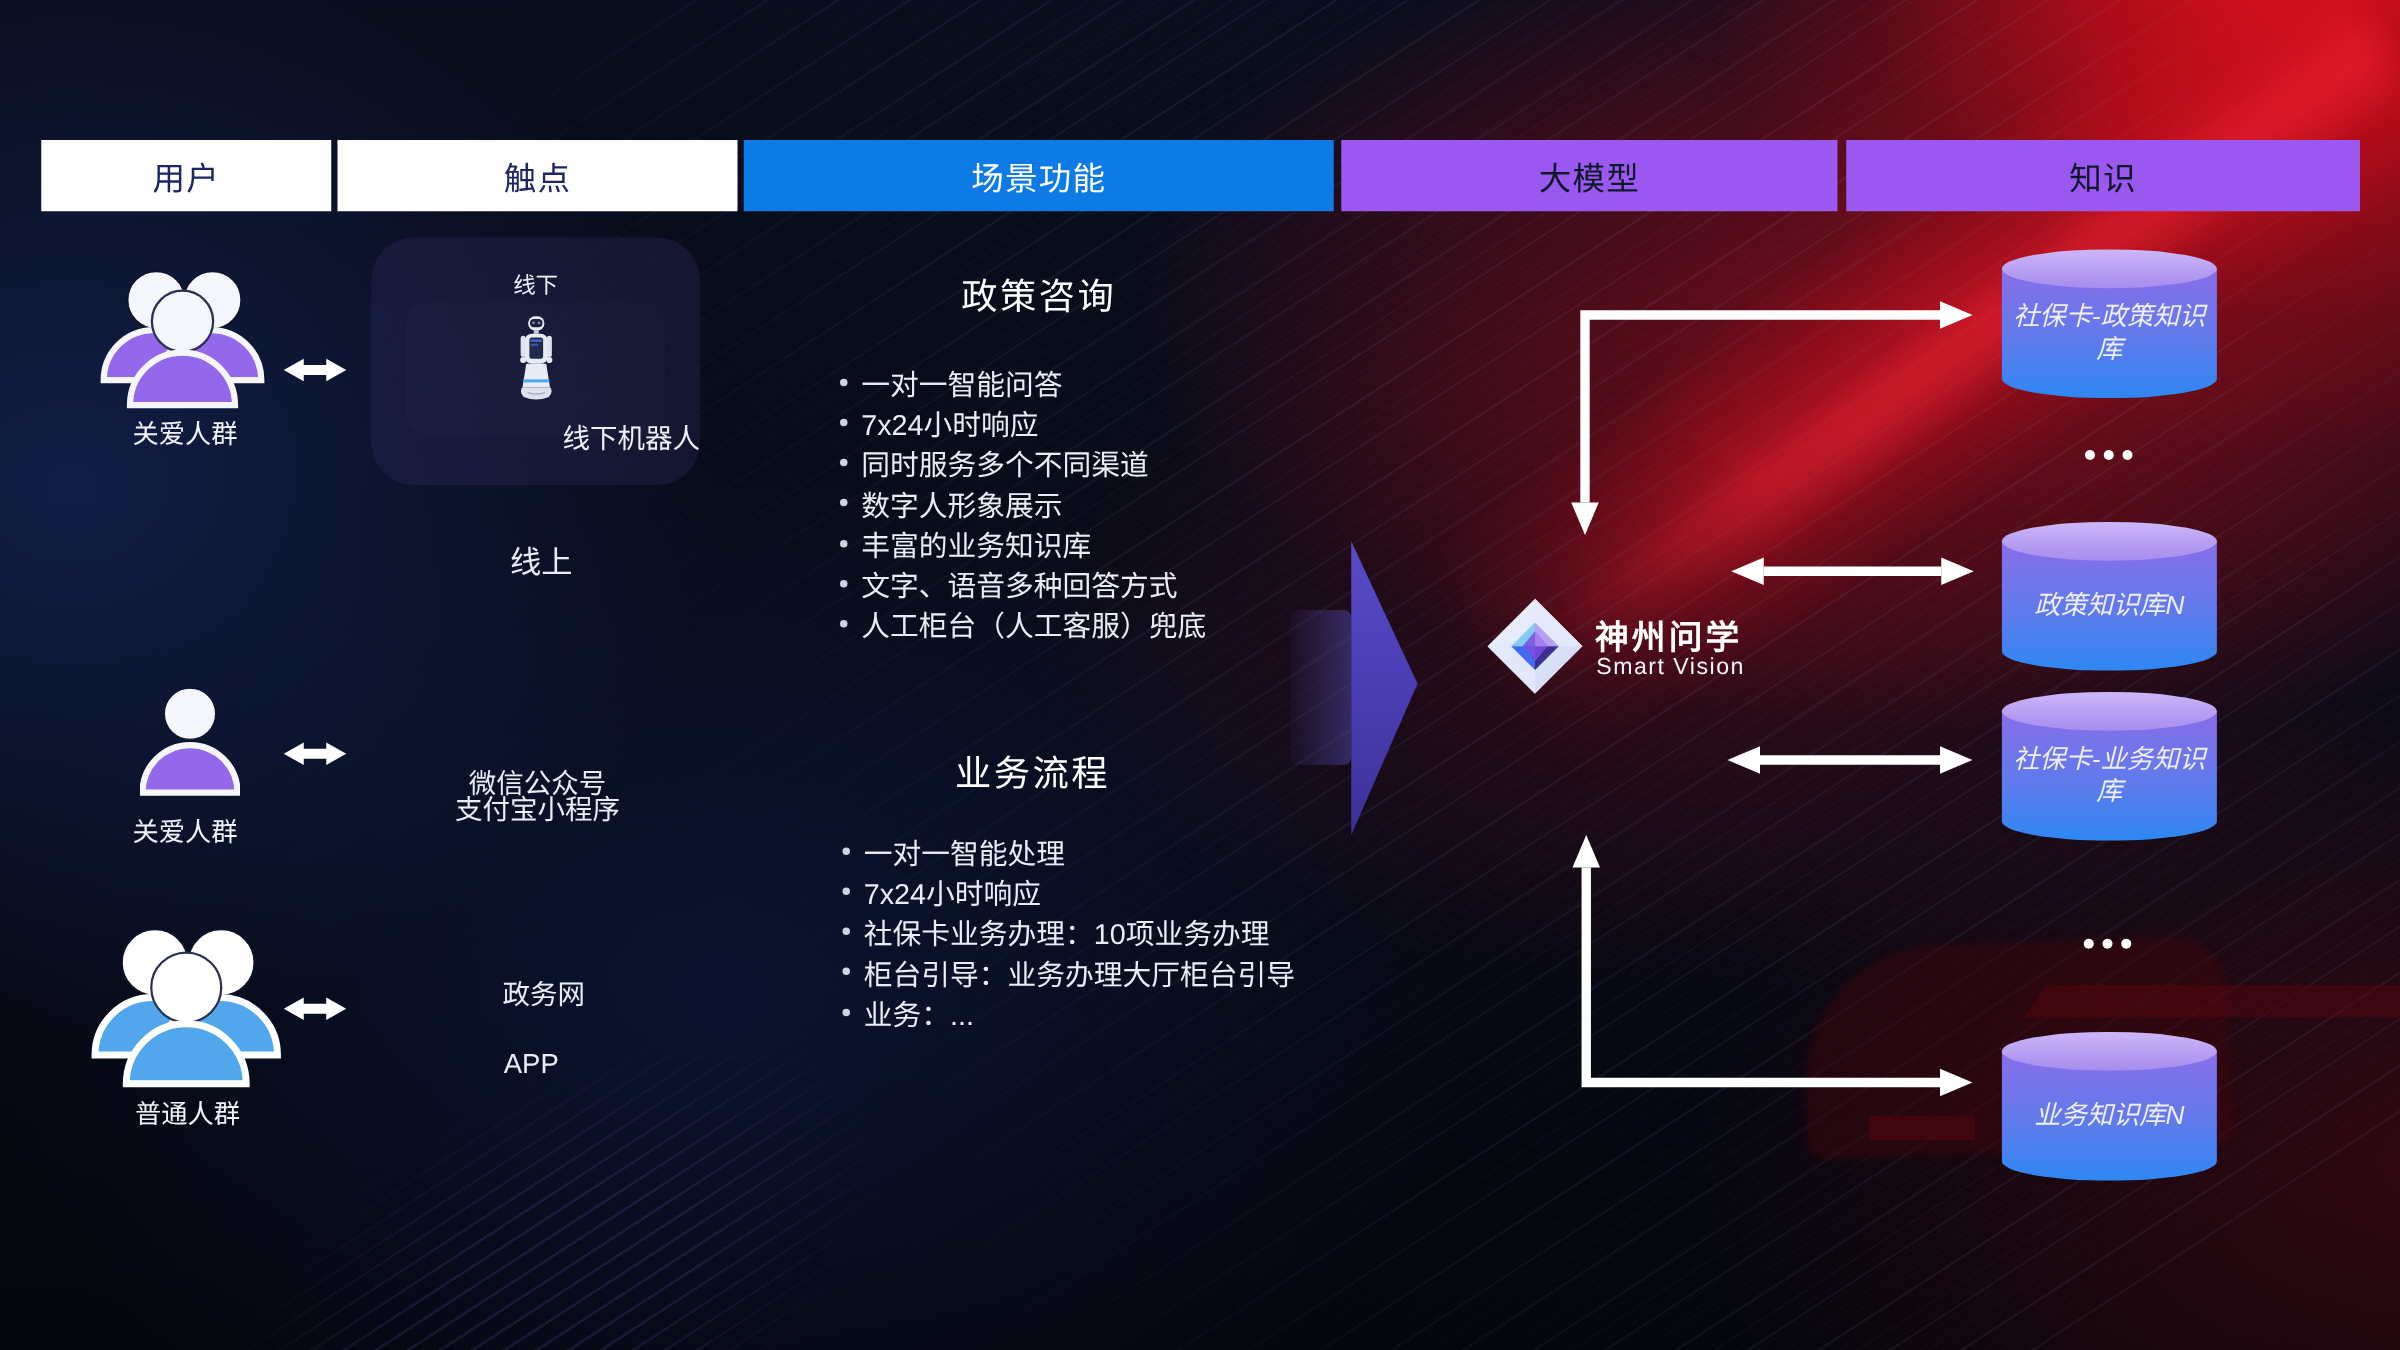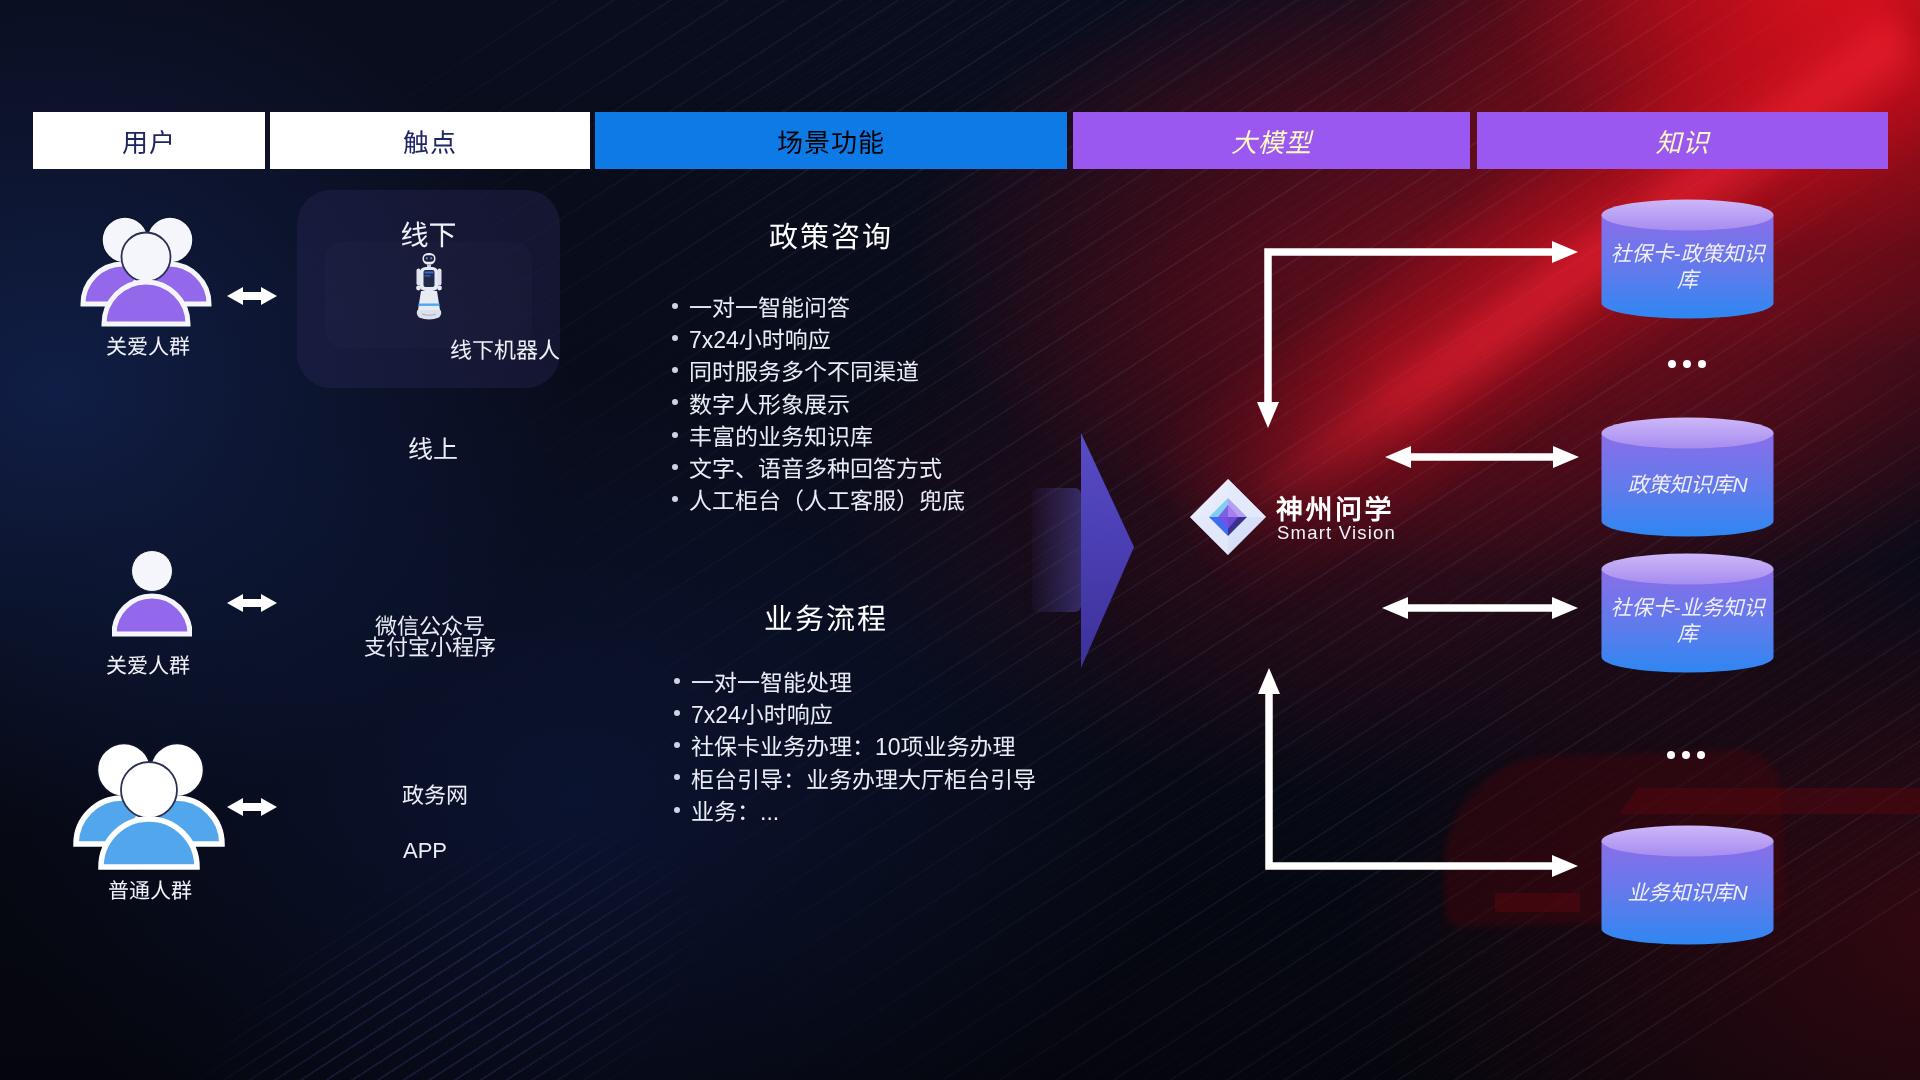--- a/index.html
+++ b/index.html
@@ -74,42 +74,42 @@
   .red-shape { position:absolute; pointer-events:none; }
   .red-blob  { left:1443px; top:754px; width:340px; height:168px; background:#47050b; opacity:.42; filter:blur(3px);
                border-radius:110px 44px 14px 14px; transform:rotate(-2deg); }
   .red-band  { left:1628px; top:788px; width:310px; height:26px; background:#55060d; opacity:.5; transform:skewX(-35deg); }
   .red-bar   { left:1495px; top:893px; width:85px; height:19px; background:#5e0710; opacity:.45; }
 
   
   .hbox { position:absolute; top:112px; height:57px; display:flex; align-items:center; justify-content:center;
           font-size:26px; letter-spacing:1px; }
   .hbox.light { background:#ffffff; color:#1e2563; }
-  .hbox.blue  { background:#0d7ae6; color:#000000; }
-  .hbox.purple{ background:#9a58f0; color:#fef9c3;font-style:italic; }
+  .hbox.blue  { background:#0d7ae6; color:#ffffff; }
+  .hbox.purple{ background:#9a58f0; color:#0f172a; }
   .hb1 { left:33px;   width:232px; }
   .hb2 { left:270px;  width:320px; }
   .hb3 { left:595px;  width:472px; }
   .hb4 { left:1073px; width:397px; }
   .hb5 { left:1477px; width:411px; }
 
   
   .t { position:absolute; color:#e9edf6; white-space:nowrap; }
   .t-center { text-align:center; }
 
   
   .user-label { font-size:21px; width:200px; text-align:center; color:#f0f3fa; }
   .xarrow { position:absolute; width:50px; height:24px; }
 
   
   .touch-card { position:absolute; left:297px; top:190px; width:263px; height:198px;
                 border-radius:34px; background:rgba(47,44,95,0.33); }
   .touch-card-inner { position:absolute; left:28px; top:52px; right:28px; bottom:40px;
                 border-radius:18px; background:rgba(255,255,255,0.015); }
-  .card-title { position:absolute; left:0; top:23px; width:100%; text-align:center; font-size:28px; color:#eef1f8; }
+  .card-title { position:absolute; left:0; top:23px; width:100%; text-align:center; font-size:18px; color:#eef1f8; }
   .card-label { position:absolute; left:0; top:142px; width:100%; text-align:right; font-size:22px; color:#eef1f8; }
   .robot { position:absolute; left:116px; top:62px; }
 
   
   .sc-title { font-size:29px; color:#ffffff; letter-spacing:2px; width:280px; text-align:center; }
   .sc-list { position:absolute; list-style:none; }
   .sc-list li { display:flex; align-items:center; height:32.15px; font-size:23px; color:#e9edf6; white-space:nowrap; }
   .sc-list li::before { content:""; width:6px; height:6px; border-radius:50%; background:#cdd4e4; margin-right:11px; flex:0 0 auto; }
 
   

